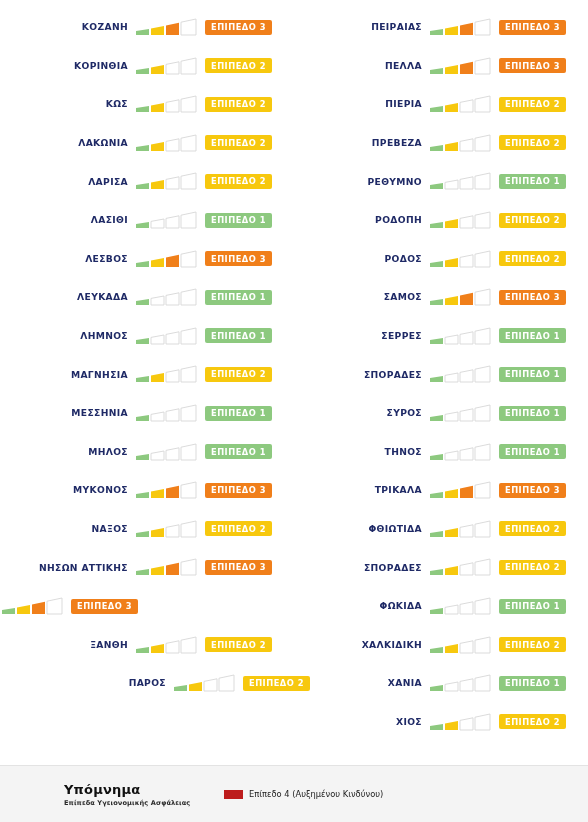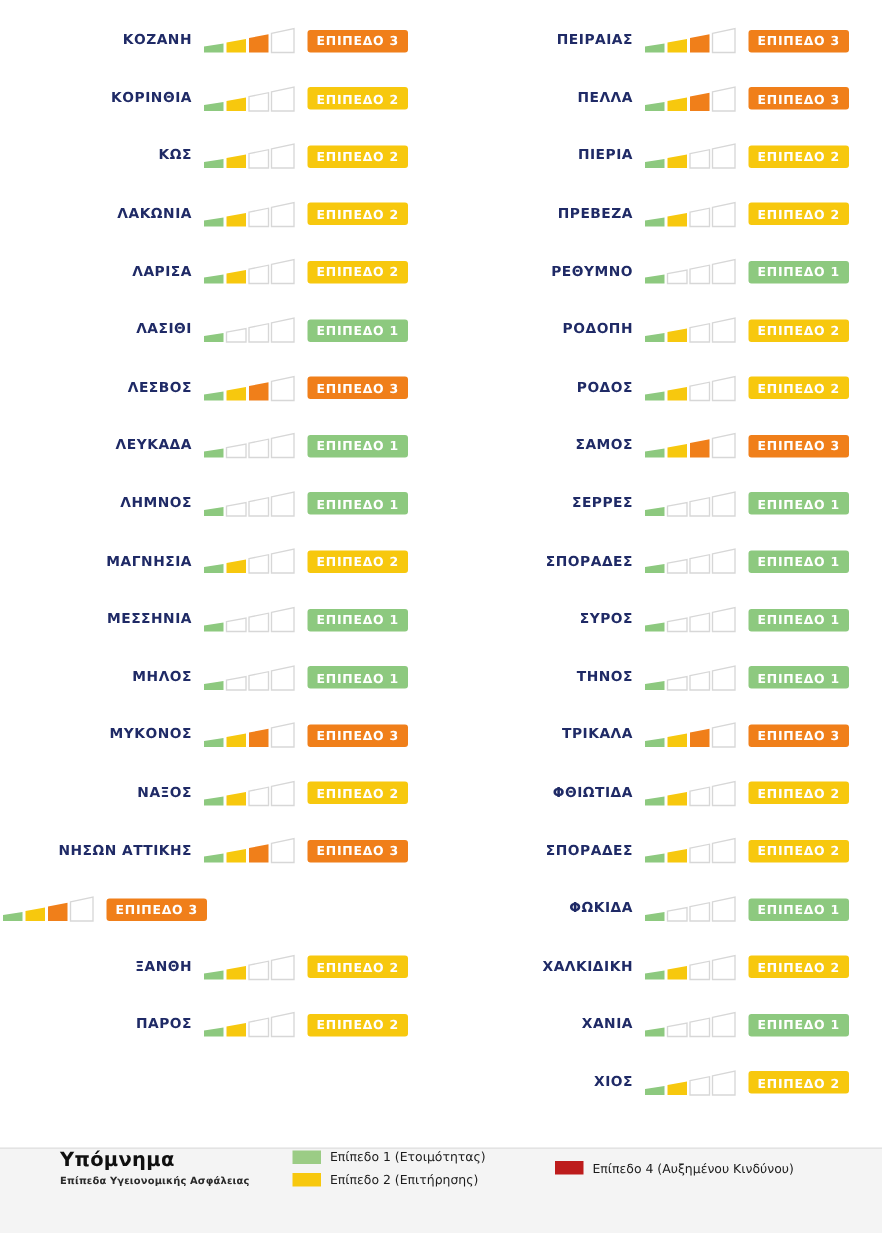--- a/index.html
+++ b/index.html
@@ -64,21 +64,21 @@
   .badge.lvl1{background:#8dc97f;}
   .badge.lvl2{background:#f7c80e;}
   .badge.lvl3{background:#f07f1a;}
 
   
   .legend{
     position:absolute;left:0;top:765px;width:588px;height:57px;
     background:#f4f4f4;
     border-top:1px solid #e3e3e3;
     box-sizing:border-box;
-    display:flex;align-items:flex-start;
+    display:flex;align-items:center;padding-left:24px;
   }
   .legend-title{
     width:200px;padding-left:40px;box-sizing:border-box;
   }
   .legend-title .t1{
     color:#101010;font-size:13px;font-weight:bold;letter-spacing:.2px;
     margin-bottom:2px;
   }
   .legend-title .t2{
     color:#2b2b2b;font-size:6.6px;font-weight:bold;letter-spacing:.1px;
@@ -328,21 +328,21 @@
         <div class="gauge">
           <svg width="62" height="18" viewBox="0 0 62 18">
             <polygon points="0,13 13,11 13,17 0,17" fill="#8dc97f"></polygon>
             <polygon points="15,10.4 28,8 28,17 15,17" fill="#f7c80e"></polygon>
             <polygon points="30,7.4 43,4.800000000000001 43,17 30,17" fill="#ffffff" stroke="#d7d7d7" stroke-width="0.9"></polygon>
             <polygon points="45,4.199999999999999 60,1 60,17 45,17" fill="#ffffff" stroke="#d7d7d7" stroke-width="0.9"></polygon>
           </svg>
         </div>
         <div class="badge lvl2">ΕΠΙΠΕΔΟ 2</div>
       </div>
-      <div class="row" style="top: 664.2px;">
+      <div class="row" style="top: 664.2px; padding-left: 38px;">
         <div class="name">
           <div>ΠΑΡΟΣ</div>
         </div>
         <div class="gauge">
           <svg width="62" height="18" viewBox="0 0 62 18">
             <polygon points="0,13 13,11 13,17 0,17" fill="#8dc97f"></polygon>
             <polygon points="15,10.4 28,8 28,17 15,17" fill="#f7c80e"></polygon>
             <polygon points="30,7.4 43,4.800000000000001 43,17 30,17" fill="#ffffff" stroke="#d7d7d7" stroke-width="0.9"></polygon>
             <polygon points="45,4.199999999999999 60,1 60,17 45,17" fill="#ffffff" stroke="#d7d7d7" stroke-width="0.9"></polygon>
           </svg>
@@ -619,30 +619,20 @@
       </div>
     </div>
 </div>
 
 <div class="legend">
   <div class="legend-title">
     <div class="t1">Υπόμνημα</div>
     <div class="t2">Επίπεδα Υγειονομικής Ασφάλειας</div>
   </div>
   <div class="legend-cols">
-    <div class="legend-col c1" id="legend-col-1">
-        <div class="legend-item">
-          <span class="swatch sw1" style="background: rgb(155, 204, 133);"></span>
-          <span class="lbl">Επίπεδο 1 (Ετοιμότητας)</span>
-        </div>
-        <div class="legend-item">
-          <span class="swatch sw2" style="background: rgb(247, 200, 14);"></span>
-          <span class="lbl">Επίπεδο 2 (Επιτήρησης)</span>
-        </div>
-      </div>
     <div class="legend-col c2" id="legend-col-2">
         <div class="legend-item">
           <span class="swatch sw4" style="background: rgb(189, 28, 28);"></span>
           <span class="lbl">Επίπεδο 4 (Αυξημένου Κινδύνου)</span>
         </div>
       </div>
   </div>
 </div>
 
 </body></html>

